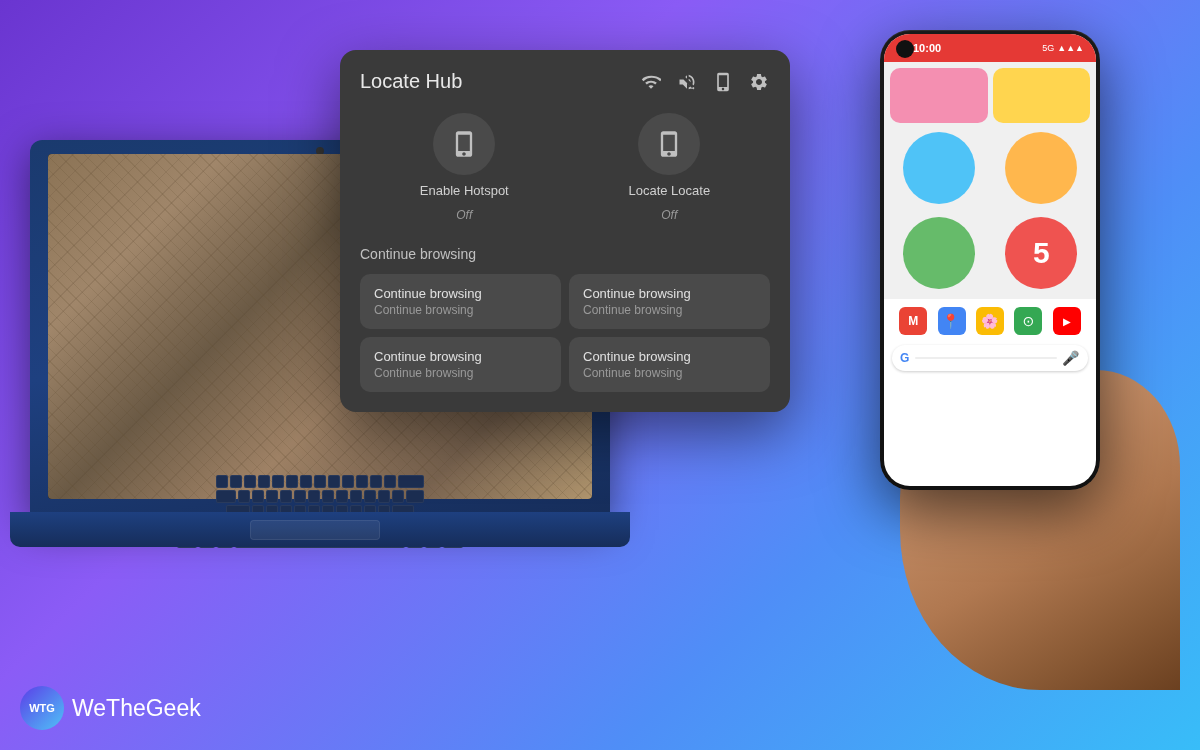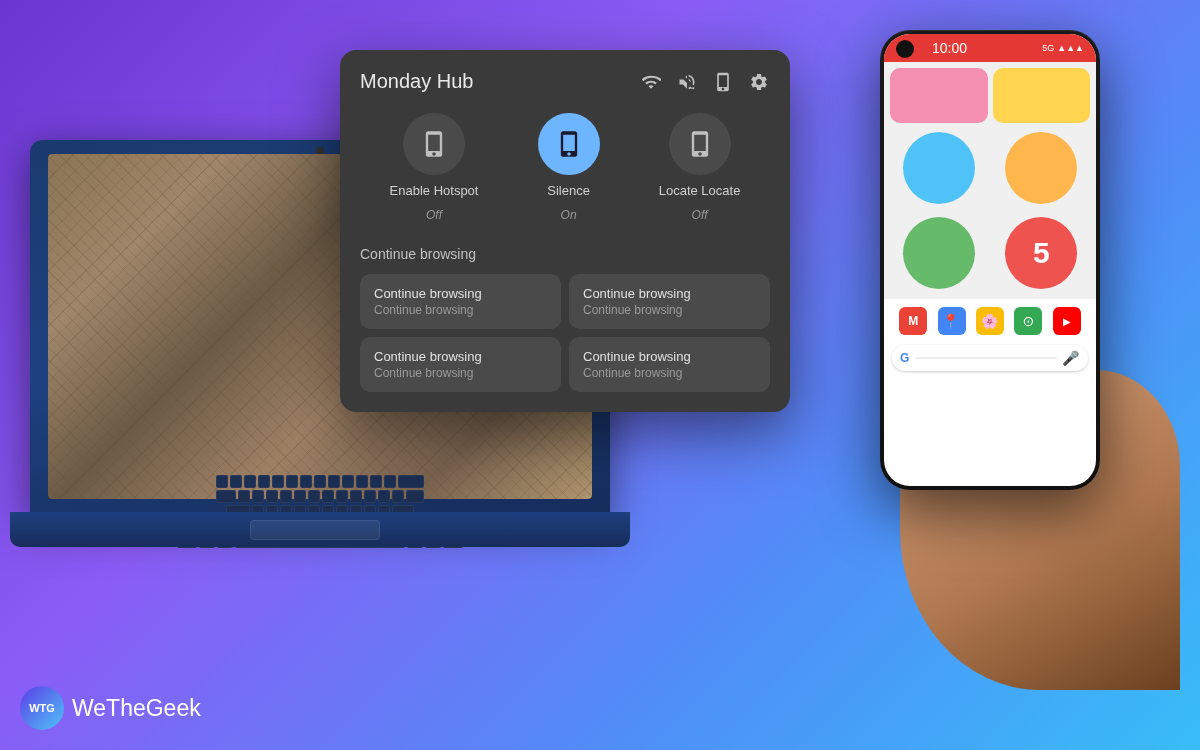--- a/index.html
+++ b/index.html
@@ -270,23 +270,24 @@
       position: absolute;
       left: 12px;
       top: 6px;
       width: 18px;
       height: 18px;
       background: #111;
       border-radius: 50%;
     }
 
     .phone-time {
-      font-size: 14px;
+      font-size: 11px;
       color: white;
-      margin-left: 36px;
+      margin-left: 17px;
+      font-weight: bold;
     }
 
     .phone-signal-icons {
       display: flex;
       gap: 3px;
       align-items: center;
       font-size: 9px;
       color: white;
     }
 
@@ -435,21 +436,21 @@
       </div>
     </div>
   </div>
 
   <div style="position:absolute; left:-20px; top:452px; width:620px; height:35px; background:linear-gradient(180deg,#1e4080 0%,#162d5a 100%); border-radius:0 0 10px 10px;"></div>
   <div style="position:absolute; left:220px; top:460px; width:130px; height:20px; background:rgba(255,255,255,0.07); border-radius:4px; border:1px solid rgba(255,255,255,0.08);"></div>
 </div>
 
 <div class="phone-hub">
   <div class="phone-hub-header">
-    <span class="phone-hub-title">Monday Hub</span>
+    <span class="phone-hub-title">Locate Hub</span>
     <div class="hub-icons">
 
       <div class="hub-icon">
         <svg viewBox="0 0 24 24" xmlns="http://www.w3.org/2000/svg">
           <path d="M1 9l2 2c5.523-5.523 14.477-5.523 20 0l2-2C19.07 3.07 4.93 3.07 1 9zm8 8l3 3 3-3c-1.657-1.657-4.343-1.657-6 0zm-4-4l2 2c2.761-2.761 7.239-2.761 10 0l2-2C15.686 9.686 8.314 9.686 5 13z"></path>
         </svg>
       </div>
 
       <div class="hub-icon">
         <svg viewBox="0 0 24 24" xmlns="http://www.w3.org/2000/svg">
@@ -476,29 +477,20 @@
     <div class="action-btn">
       <div class="action-icon-circle">
         <svg viewBox="0 0 24 24" xmlns="http://www.w3.org/2000/svg">
           <path d="M17 1H7C5.9 1 5 1.9 5 3v18c0 1.1.9 2 2 2h10c1.1 0 2-.9 2-2V3c0-1.1-.9-2-2-2zm-5 21c-.83 0-1.5-.67-1.5-1.5S11.17 19 12 19s1.5.67 1.5 1.5S12.83 22 12 22zm5-4H7V4h10v14z"></path>
         </svg>
       </div>
       <span class="action-label">Enable Hotspot</span>
       <span class="action-status">Off</span>
     </div>
 
-    <div class="action-btn">
-      <div class="action-icon-circle active">
-        <svg viewBox="0 0 24 24" xmlns="http://www.w3.org/2000/svg">
-          <path d="M17 1H7C5.9 1 5 1.9 5 3v18c0 1.1.9 2 2 2h10c1.1 0 2-.9 2-2V3c0-1.1-.9-2-2-2zm-5 21c-.83 0-1.5-.67-1.5-1.5S11.17 19 12 19s1.5.67 1.5 1.5S12.83 22 12 22zm5-4H7V4h10v14z"></path>
-        </svg>
-      </div>
-      <span class="action-label">Silence</span>
-      <span class="action-status">On</span>
-    </div>
 
     <div class="action-btn">
       <div class="action-icon-circle">
         <svg viewBox="0 0 24 24" xmlns="http://www.w3.org/2000/svg">
           <path d="M17 1H7C5.9 1 5 1.9 5 3v18c0 1.1.9 2 2 2h10c1.1 0 2-.9 2-2V3c0-1.1-.9-2-2-2zm-5 21c-.83 0-1.5-.67-1.5-1.5S11.17 19 12 19s1.5.67 1.5 1.5S12.83 22 12 22zm5-4H7V4h10v14z"></path>
         </svg>
       </div>
       <span class="action-label">Locate Locate</span>
       <span class="action-status">Off</span>
     </div>

